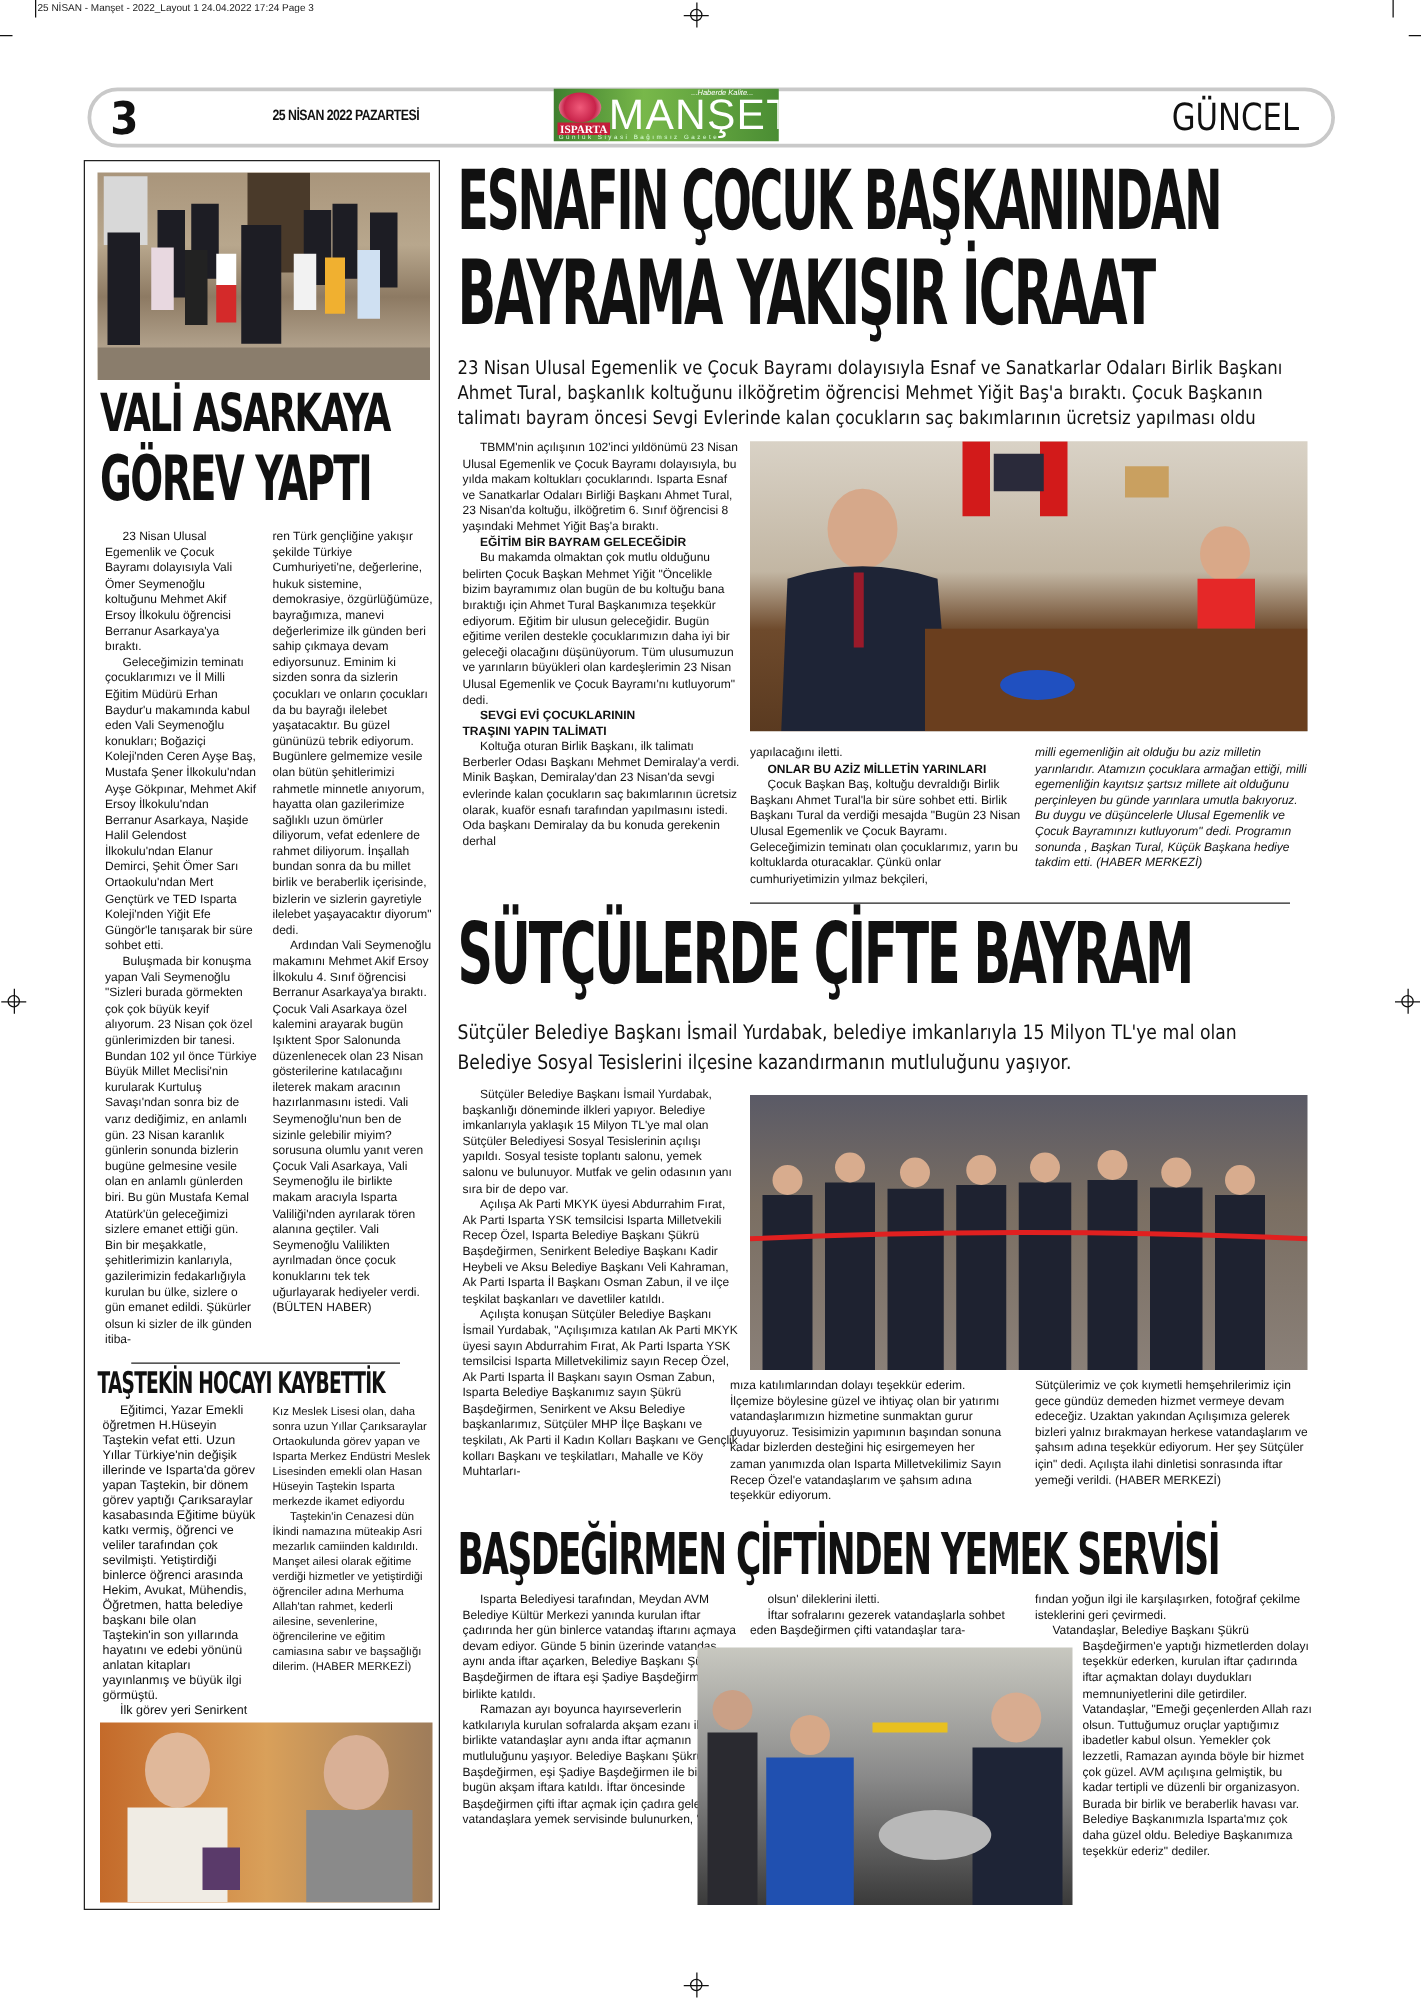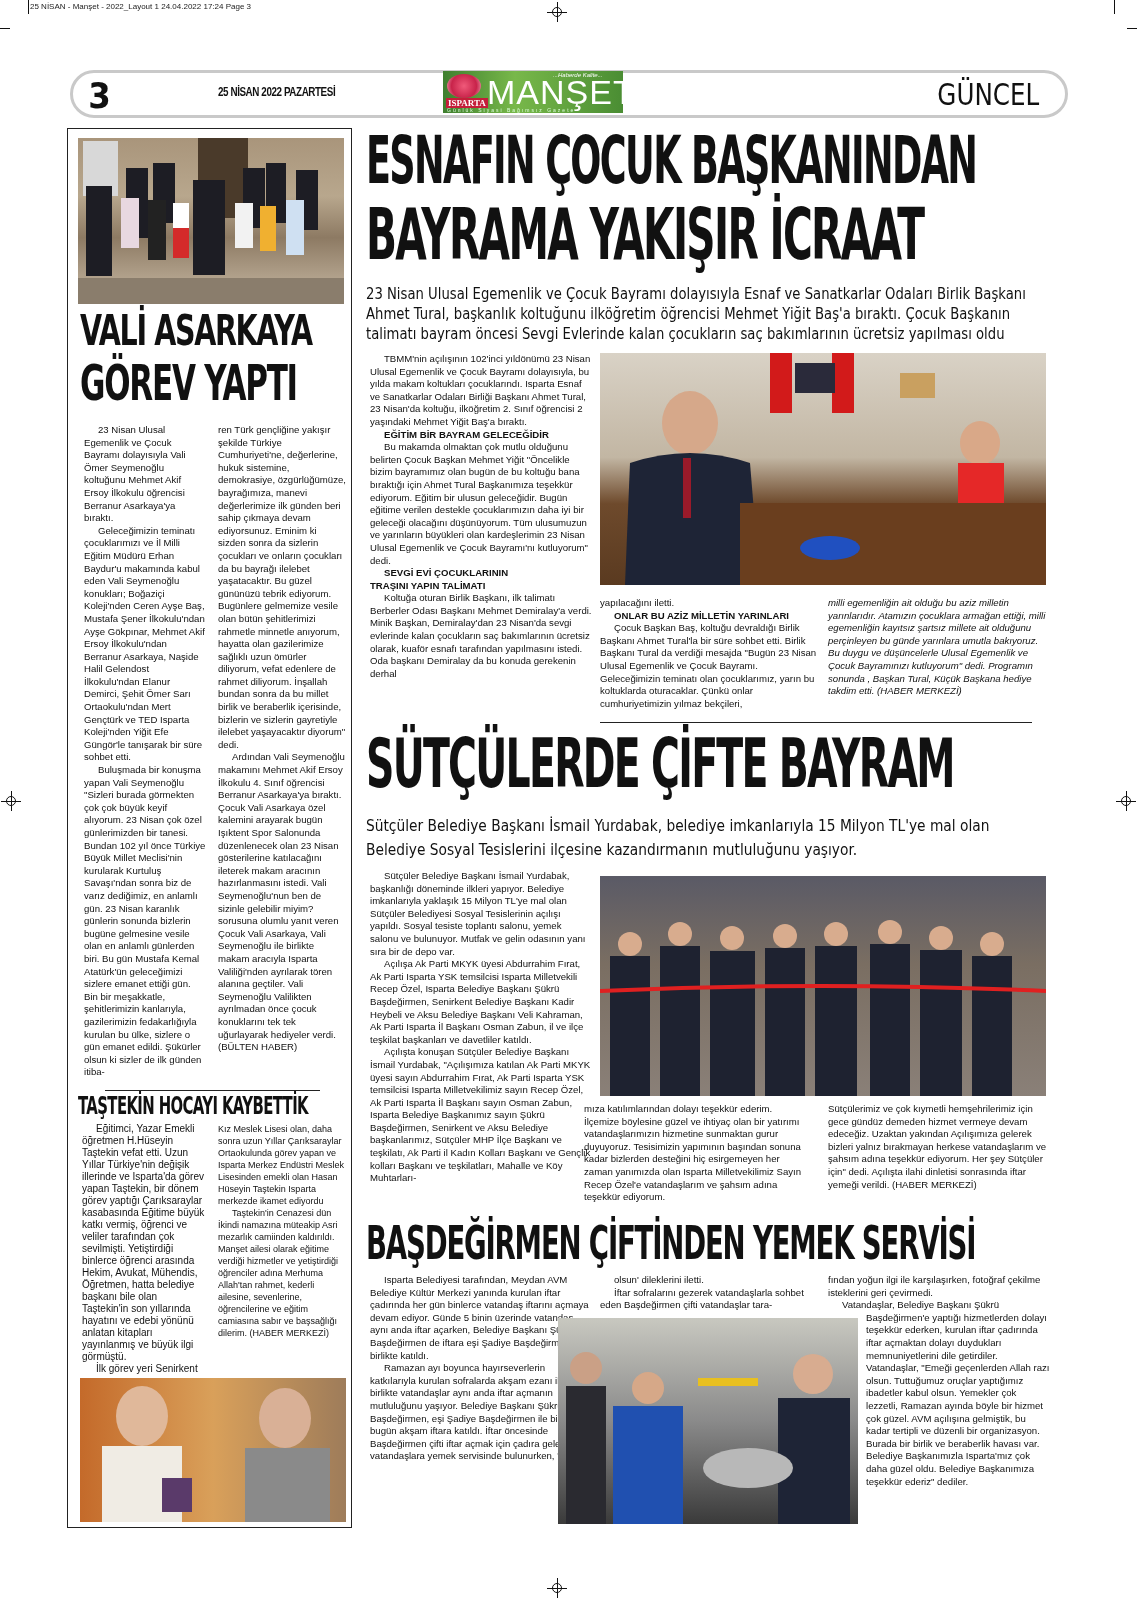--- a/index.html
+++ b/index.html
@@ -129,21 +129,21 @@
     <ellipse cx="205" cy="40" rx="26" ry="30" fill="#d9b096"></ellipse>
     <rect x="165" y="70" width="85" height="74" fill="#8a8a8a"></rect>
   </svg>
 </div>
 
 <div class="h1" style="left:366px;top:126px;font-size:66px;line-height:70px;transform:scaleX(0.555);letter-spacing:-3px;">ESNAFIN ÇOCUK BAŞKANINDAN</div>
 <div class="h1" style="left:366px;top:196px;font-size:72px;line-height:76px;transform:scaleX(0.565);letter-spacing:-3px;">BAYRAMA YAKIŞIR İCRAAT</div>
 <div class="deck" style="left:366px;top:284px;width:776px;">23 Nisan Ulusal Egemenlik ve Çocuk Bayramı dolayısıyla Esnaf ve Sanatkarlar Odaları Birlik Başkanı Ahmet Tural, başkanlık koltuğunu ilköğretim öğrencisi Mehmet Yiğit Baş'a bıraktı. Çocuk Başkanın talimatı bayram öncesi Sevgi Evlerinde kalan çocukların saç bakımlarının ücretsiz yapılması oldu</div>
 
 <div class="col" style="left:370px;top:353px;width:222px;">
-  <p>TBMM'nin açılışının 102'inci yıldönümü 23 Nisan Ulusal Egemenlik ve Çocuk Bayramı dolayısıyla, bu yılda makam koltukları çocuklarındı. Isparta Esnaf ve Sanatkarlar Odaları Birliği Başkanı Ahmet Tural,  23 Nisan'da koltuğu, ilköğretim 2. Sınıf öğrencisi 2 yaşındaki Mehmet Yiğit Baş'a bıraktı.</p>
+  <p>TBMM'nin açılışının 102'inci yıldönümü 23 Nisan Ulusal Egemenlik ve Çocuk Bayramı dolayısıyla, bu yılda makam koltukları çocuklarındı. Isparta Esnaf ve Sanatkarlar Odaları Birliği Başkanı Ahmet Tural,  23 Nisan'da koltuğu, ilköğretim 6. Sınıf öğrencisi 8 yaşındaki Mehmet Yiğit Baş'a bıraktı.</p>
   <div class="sub">EĞİTİM BİR BAYRAM GELECEĞİDİR</div>
   <p>Bu makamda olmaktan çok mutlu olduğunu belirten Çocuk Başkan Mehmet Yiğit "Öncelikle bizim bayramımız olan bugün de bu koltuğu bana bıraktığı için Ahmet Tural Başkanımıza teşekkür ediyorum. Eğitim bir ulusun geleceğidir. Bugün eğitime verilen destekle çocuklarımızın daha iyi bir geleceği olacağını düşünüyorum. Tüm ulusumuzun ve yarınların büyükleri olan kardeşlerimin 23 Nisan Ulusal Egemenlik ve Çocuk Bayramı'nı kutluyorum" dedi.</p>
   <div class="sub" style="width:150px;">SEVGİ EVİ ÇOCUKLARININ TRAŞINI YAPIN TALİMATI</div>
   <p>Koltuğa oturan Birlik Başkanı, ilk talimatı Berberler Odası Başkanı Mehmet Demiralay'a verdi. Minik Başkan, Demiralay'dan 23 Nisan'da sevgi evlerinde kalan çocukların saç bakımlarının ücretsiz olarak, kuaför esnafı tarafından yapılmasını istedi. Oda başkanı Demiralay da bu konuda gerekenin derhal</p>
 </div>
 <div class="photo" style="left:600px;top:353px;width:446px;height:232px;background:linear-gradient(180deg,#d9d2c6 0%,#c2b6a3 45%,#6e4a2c 65%,#5a3a20 100%);">
   <svg width="446" height="232">
     <rect x="170" y="0" width="22" height="60" fill="#d21a1a"></rect>
     <rect x="232" y="0" width="22" height="60" fill="#d21a1a"></rect>
     <rect x="195" y="10" width="40" height="30" fill="#2a2a3a"></rect>

